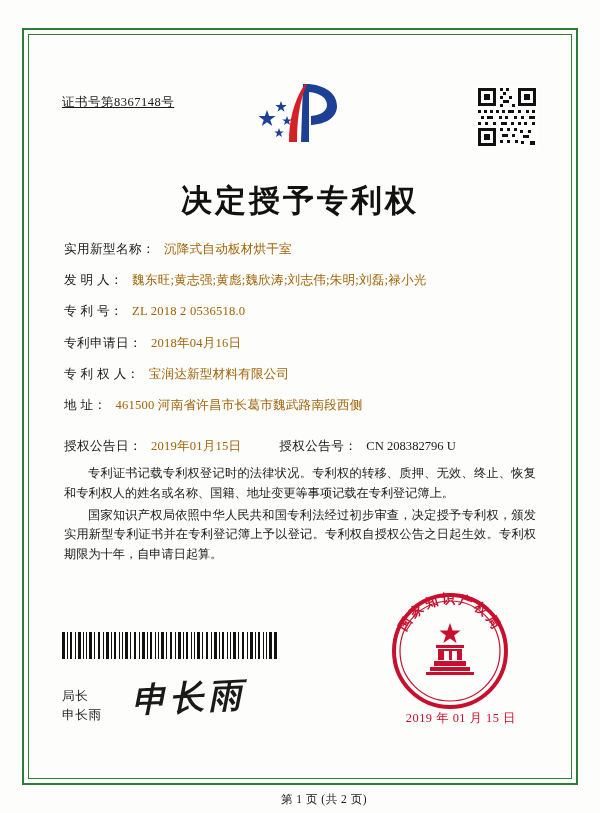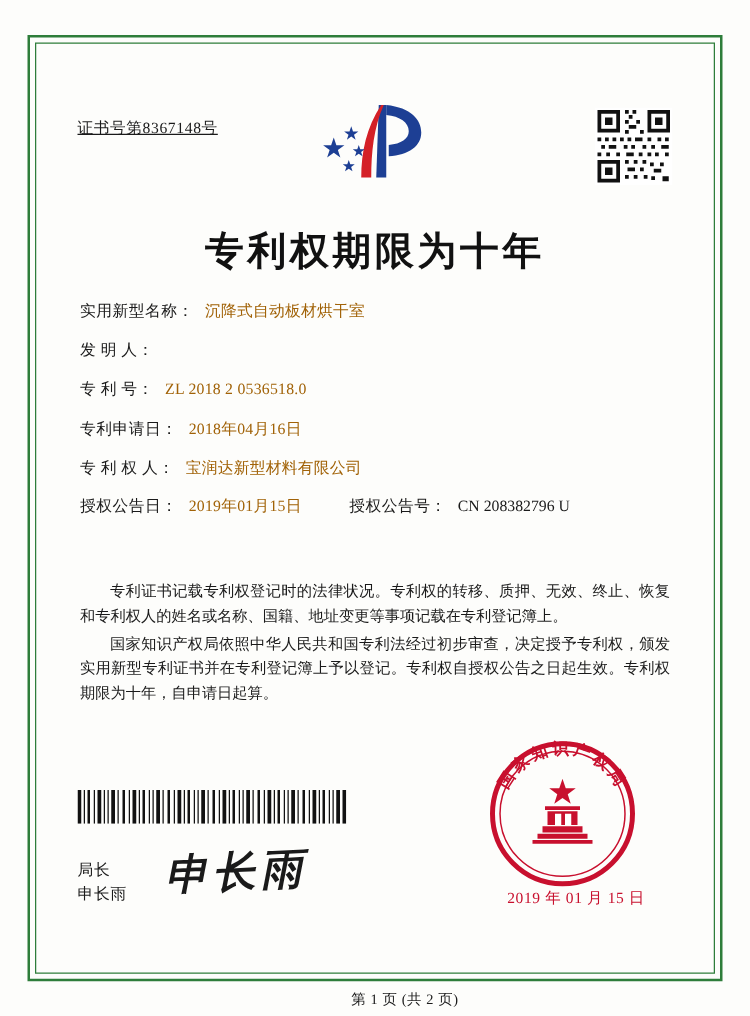--- a/index.html
+++ b/index.html
@@ -113,20 +113,21 @@
     padding-right: 38px;
   }
   .field-row.split .field-label2 {
     flex: 0 0 auto;
     white-space: nowrap;
     letter-spacing: 0.4px;
   }
   .field-row.split .field-value2 {
     flex: 1 1 auto;
     padding-left: 9px;
+    margin-top: 10px;
   }
   
   .paragraphs {
     position: absolute;
     left: 24px;
     right: 24px;
     top: 418px;
     font-size: 12.2px;
     line-height: 1.62;
     text-align: justify;
@@ -278,41 +279,46 @@
             <rect x="47" y="49" width="6" height="3"></rect>
           <rect x="24" y="54" width="3" height="3"></rect>
             <rect x="31" y="54" width="3" height="3"></rect>
             <rect x="39" y="54" width="3" height="3"></rect>
           <rect x="45" y="55" width="3" height="3"></rect>
             <rect x="54" y="55" width="5" height="4"></rect>
         </g>
       </svg>
     </div>
 
-    <div class="title">专利权期限为十年</div>
+    <div class="title">决定授予专利权</div>
 
     <div class="fields">
       <div class="field-row">
         <span class="field-label">实用新型名称：</span>
         <span class="field-value">沉降式自动板材烘干室</span>
       </div>
       <div class="field-row">
         <span class="field-label">发 明 人：</span>
+        <span class="field-value">魏东旺;黄志强;黄彪;魏欣涛;刘志伟;朱明;刘磊;禄小光</span>
       </div>
       <div class="field-row">
         <span class="field-label">专 利 号：</span>
         <span class="field-value">ZL 2018 2 0536518.0</span>
       </div>
       <div class="field-row">
         <span class="field-label">专利申请日：</span>
         <span class="field-value">2018年04月16日</span>
       </div>
       <div class="field-row">
         <span class="field-label">专 利 权 人：</span>
         <span class="field-value">宝润达新型材料有限公司</span>
+      </div>
+      <div class="field-row">
+        <span class="field-label">地 址：</span>
+        <span class="field-value">461500 河南省许昌市长葛市魏武路南段西侧</span>
       </div>
       <div class="field-row split">
         <span class="field-label">授权公告日：</span>
         <span class="field-value">2019年01月15日</span>
         <span class="field-label2">授权公告号：</span>
         <span class="field-value2">CN 208382796 U</span>
       </div>
     </div>
 
     <div class="paragraphs">

